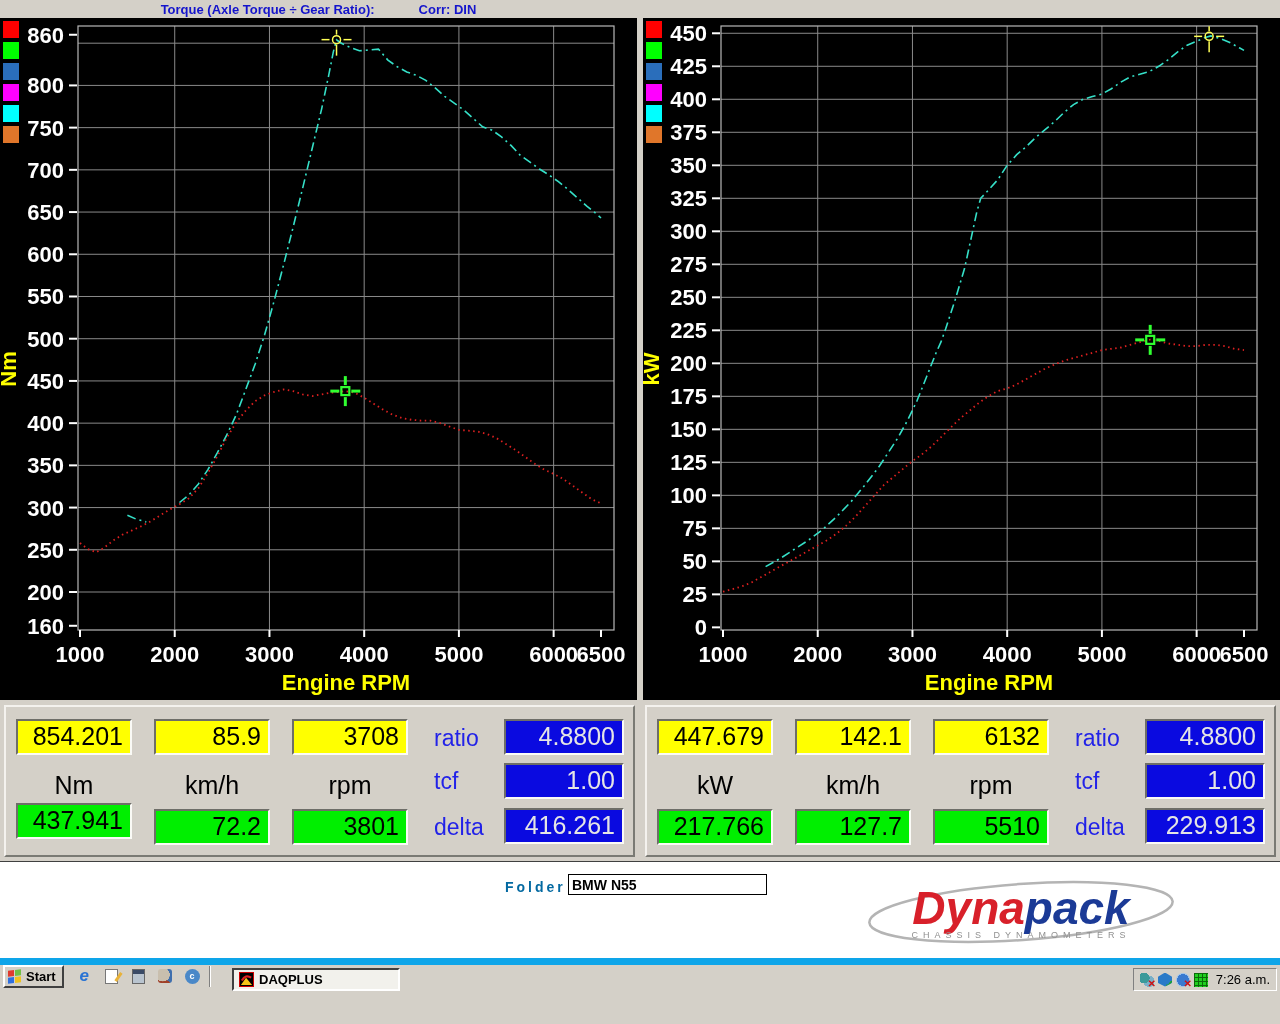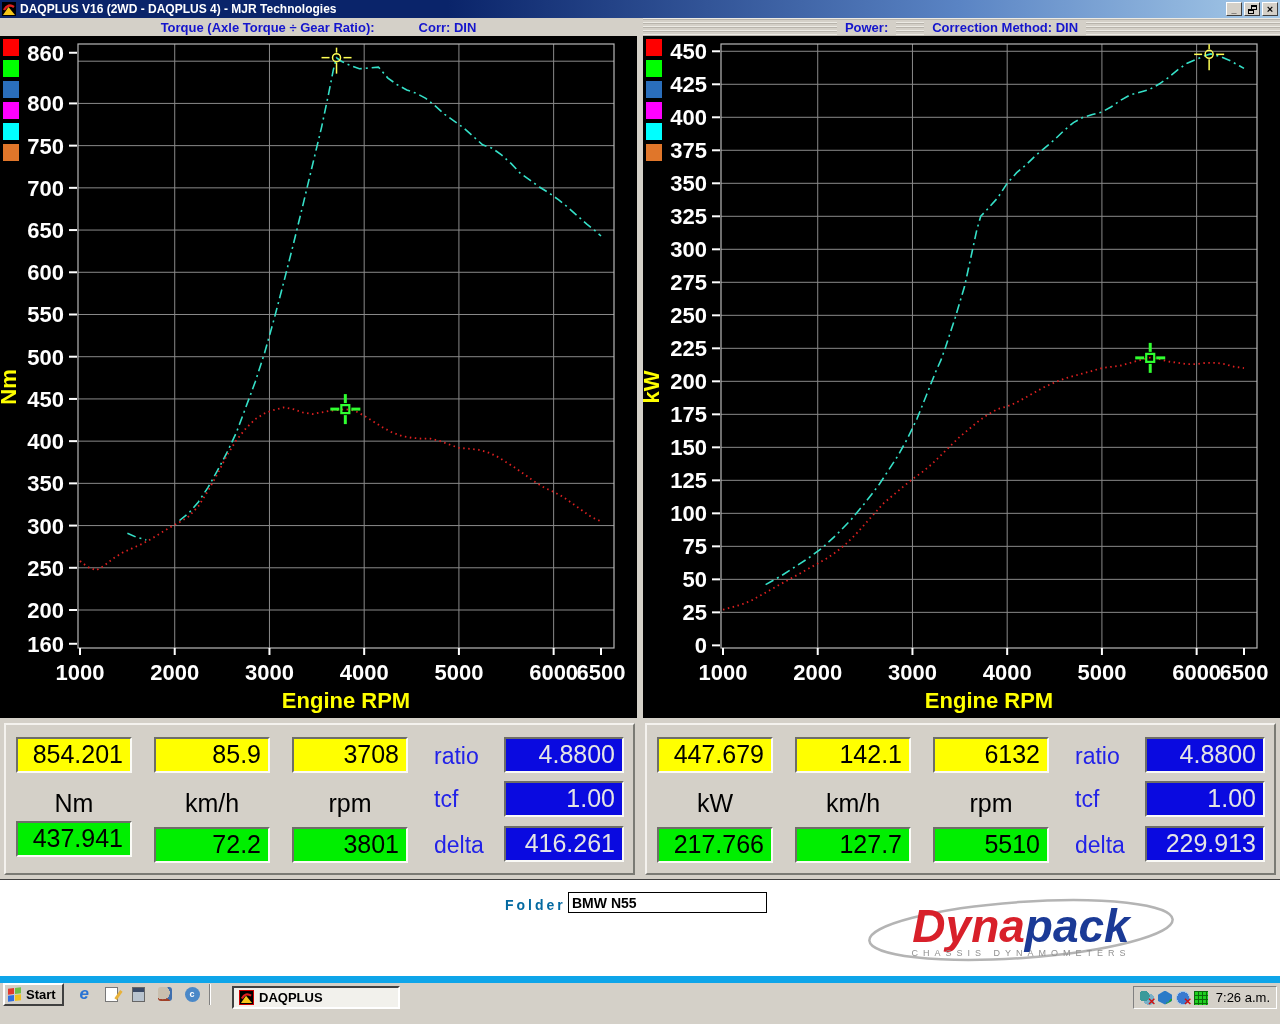--- a/index.html
+++ b/index.html
@@ -98,50 +98,28 @@
   .t3 { background:radial-gradient(circle,#3a7ad0 60%,#9cc2ea 61%); border-radius:50%; }
   .t4 { background:#20d020; background-image:linear-gradient(#0a6a0a 1px,transparent 1px),
         linear-gradient(90deg,#0a6a0a 1px,transparent 1px); background-size:4px 4px; }
   .clock { font-size:13px; color:#000; margin-left:auto; white-space:nowrap; }
 </style>
 </head>
 <body>
 
 <div class="window">
 
-  <div class="titlebar">
-    <svg class="app-ico" viewBox="0 0 14 14">
-      <rect x="0" y="0" width="14" height="14" fill="#000"></rect>
-      <polygon points="1,13 6.5,5 13,13" fill="#f5c518"></polygon>
-      <path d="M2,8 Q6,1 12,5" stroke="#e02020" stroke-width="2.4" fill="none"></path>
-    </svg>
-    <span class="ttl">DAQPLUS V16 (2WD - DAQPLUS 4) - MJR Technologies</span>
-    <span class="winbtns">
-      <span class="wbtn">_</span>
-      <span class="wbtn">
-          <span class="restore-glyph">
-            <i></i>
-            <i></i>
-          </span>
-        </span>
-      <span class="wbtn close">×</span>
-    </span>
-  </div>
 
 
   <div class="strip-row">
     <div class="strip">
       <span class="chip">Torque (Axle Torque ÷ Gear Ratio):</span>
       <span class="chip">Corr: DIN</span>
     </div>
     <div class="strip-gap"></div>
-    <div class="strip ridged">
-      <span class="chip">Power:</span>
-      <span class="chip">Correction Method: DIN</span>
-    </div>
   </div>
 
   <div class="chart-row">
     <div class="chart-panel">
       <div class="swatches">
           <div class="sw" style="background: rgb(255, 0, 0);"></div>
           <div class="sw" style="background: rgb(0, 255, 0);"></div>
           <div class="sw" style="background: rgb(42, 110, 187);"></div>
           <div class="sw" style="background: rgb(255, 0, 255);"></div>
           <div class="sw" style="background: rgb(0, 255, 255);"></div>

